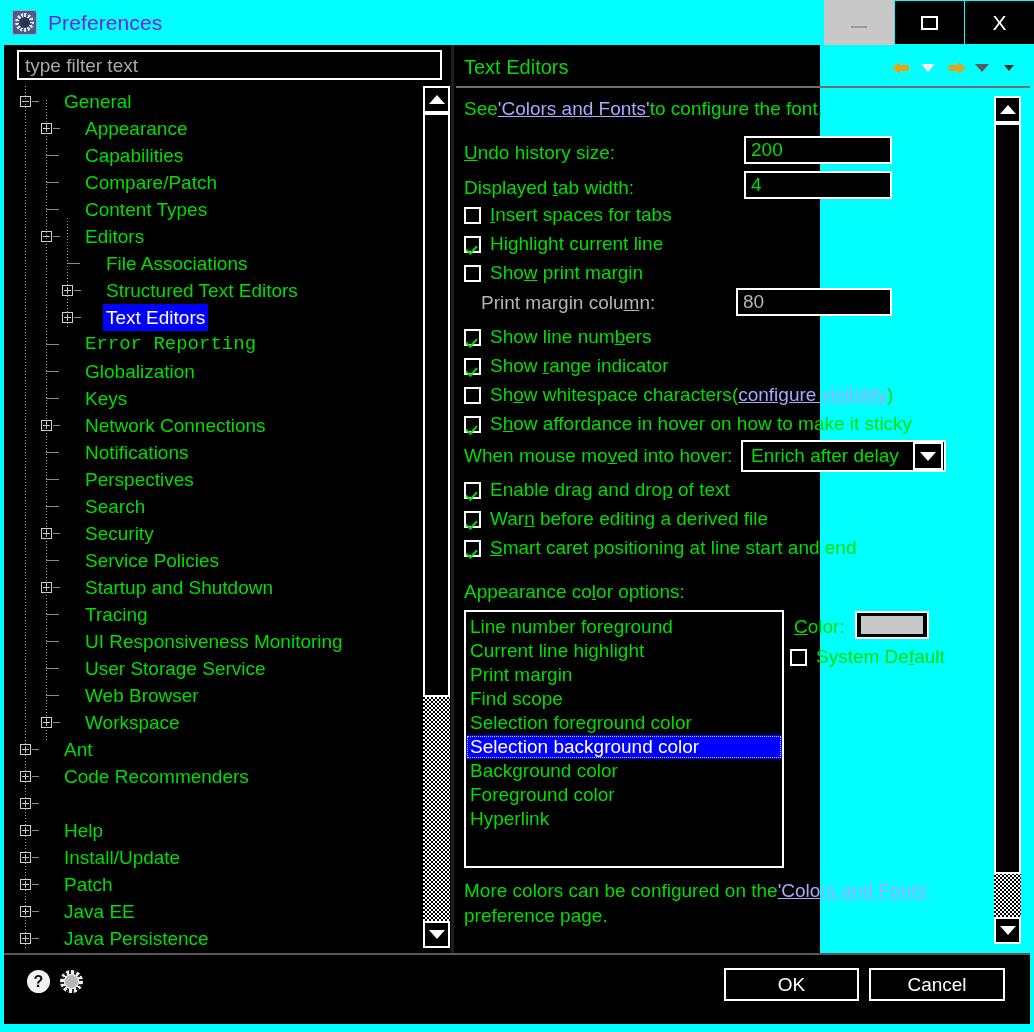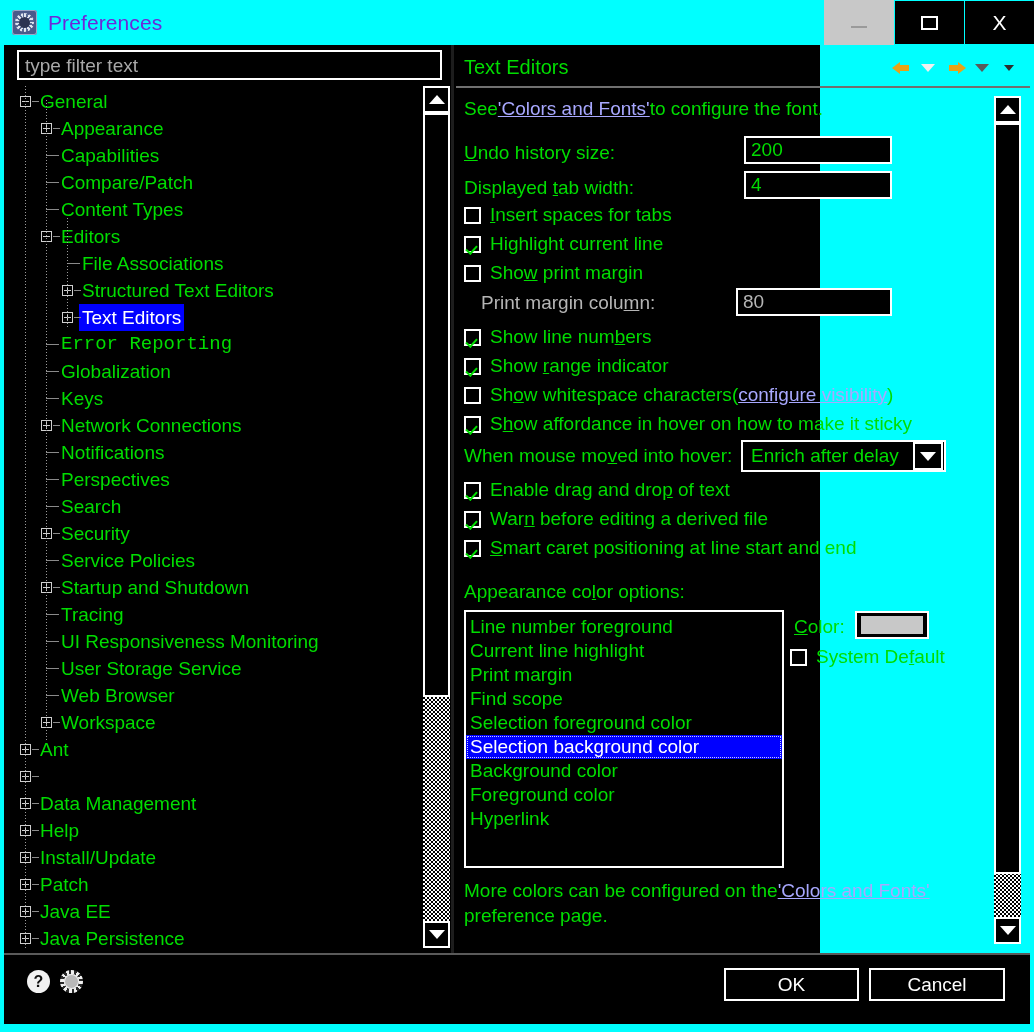--- a/index.html
+++ b/index.html
@@ -147,20 +147,21 @@
     left: 0; top: 0;
     width: 405px;
     padding-top: 2px;
   }
   .tree-row {
     display: flex;
     align-items: center;
     height: 27px;
     position: relative;
     white-space: nowrap;
+    gap: 24px;
   }
   .tw { 
     width: 20px;
     height: 27px;
     flex: 0 0 auto;
     position: relative;
   }
   .tw .box {
     position: absolute;
     left: 3px; top: 8px;
@@ -698,27 +699,27 @@
                 <span class="box"></span>
                 <span class="dash"></span>
               </span>
               <span class="tree-label">Ant</span>
             </div>
             <div class="tree-row" style="padding-left: 0px;">
               <span class="tw plus">
                 <span class="box"></span>
                 <span class="dash"></span>
               </span>
+              <span class="tree-label">Code Recommenders</span>
             </div>
             <div class="tree-row" style="padding-left: 0px;">
               <span class="tw plus">
                 <span class="box"></span>
                 <span class="dash"></span>
               </span>
-              <span class="tree-label">Data Management</span>
             </div>
             <div class="tree-row" style="padding-left: 0px;">
               <span class="tw plus">
                 <span class="box"></span>
                 <span class="dash"></span>
               </span>
               <span class="tree-label">Help</span>
             </div>
             <div class="tree-row" style="padding-left: 0px;">
               <span class="tw plus">

